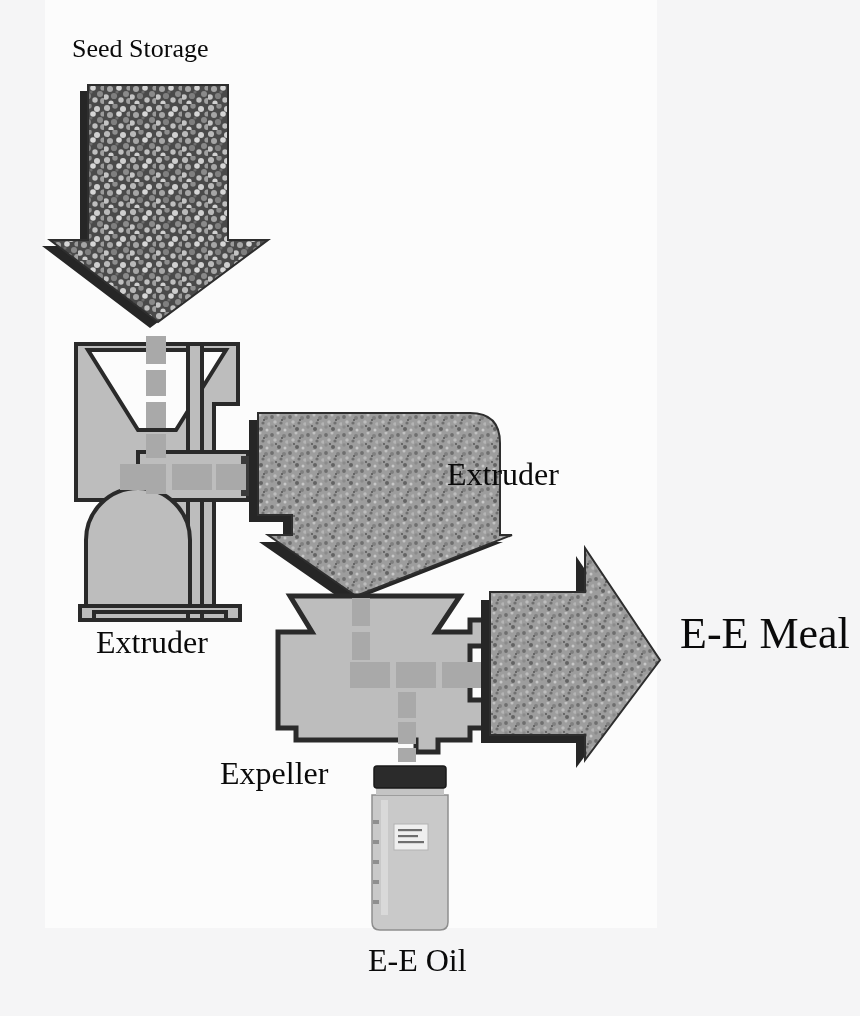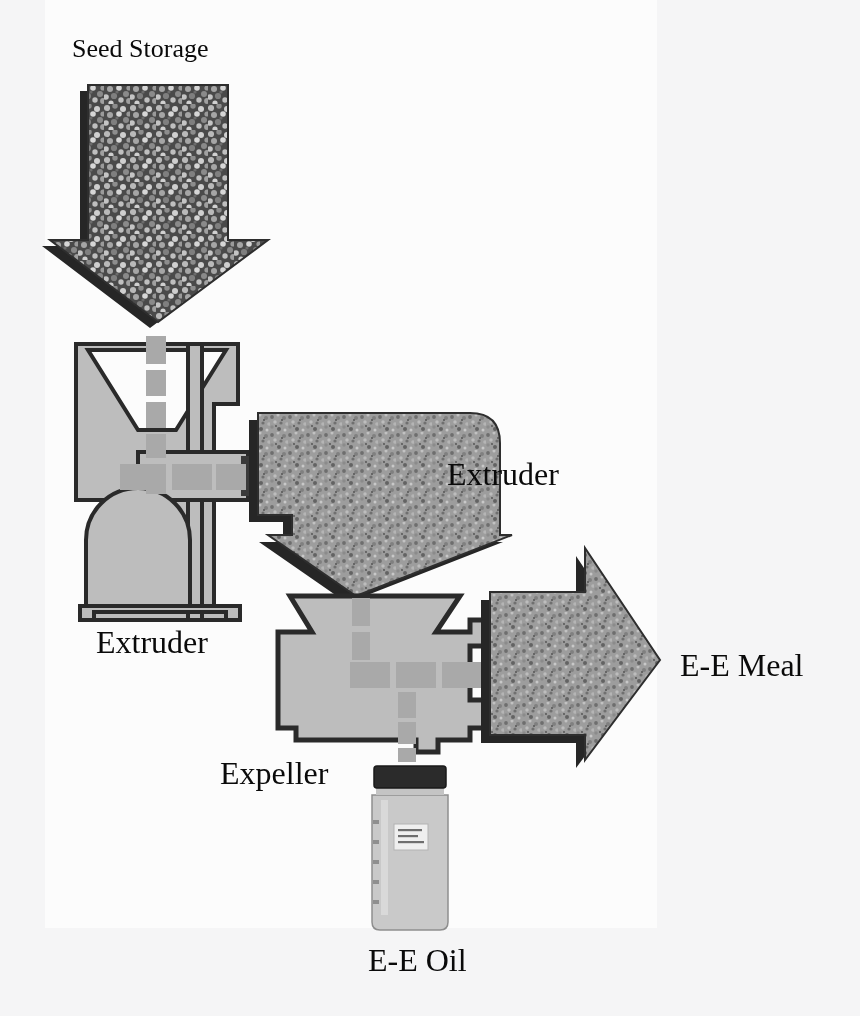--- a/index.html
+++ b/index.html
@@ -183,17 +183,17 @@
   </svg>
 
   <div class="label" style="left:72px; top:36px; font-size:26px;">Seed Storage</div>
 
   <div class="label" style="left:96px; top:626px; font-size:32px;">Extruder</div>
 
   <div class="label" style="left:447px; top:458px; font-size:32px;">Extruder</div>
 
   <div class="label" style="left:220px; top:757px; font-size:32px;">Expeller</div>
 
-  <div class="label" style="left:680px; top:649px; font-size:32px;">E-E Meal</div>
+  <div class="label" style="left:680px; top:612px; font-size:44px;">E-E Meal</div>
 
   <div class="label" style="left:368px; top:944px; font-size:32px;">E-E Oil</div>
 
 </div>
 
 </body></html>

